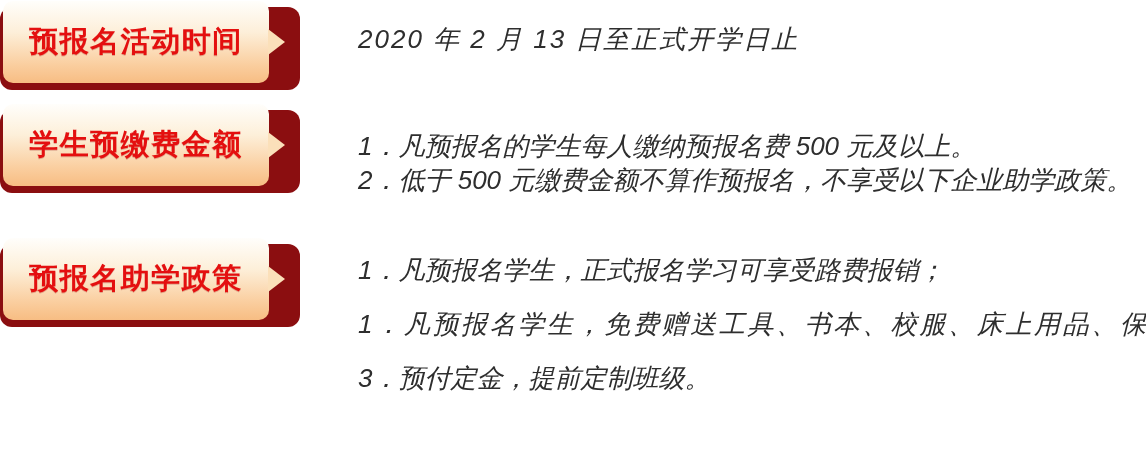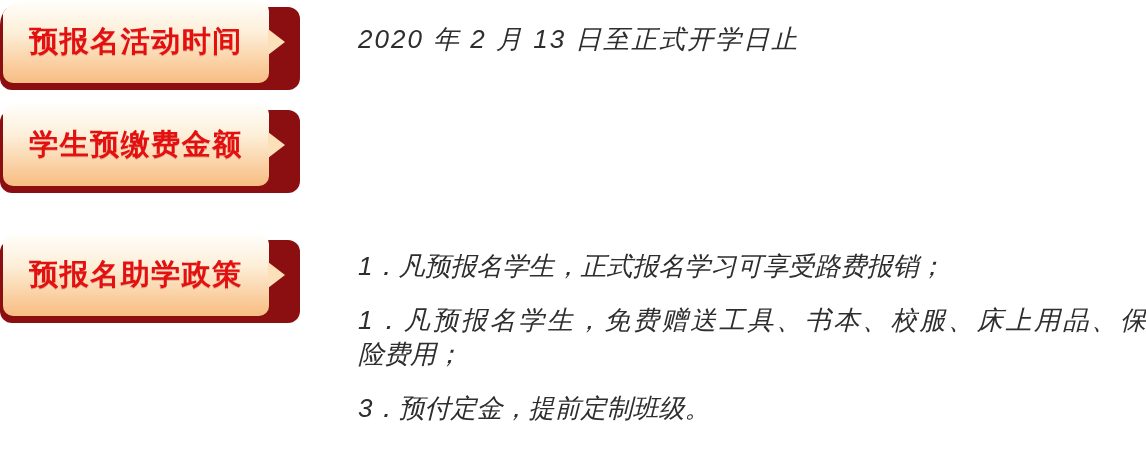--- a/index.html
+++ b/index.html
@@ -4,21 +4,20 @@
 <style>
   * { margin: 0; padding: 0; box-sizing: border-box; }
   html, body { background: #ffffff; }
   .page {
     position: relative;
     width: 1146px;
     height: 468px;
     background: #ffffff;
     overflow: hidden;
     font-family: "Liberation Sans", "DejaVu Sans", sans-serif;
-    border-radius: 25px;
   }
   .row { display: flex; align-items: flex-start; }
   .row-2 { margin-top: 13px; }
   .row-3 { margin-top: 40px; }
   .label-col { width: 358px; flex: none; }
 
   
   .badge { position: relative; width: 300px; height: 90px; }
   .badge-base {
     position: absolute; left: 0; top: 7px;
@@ -91,39 +90,46 @@
   <section class="row row-2">
     <div class="label-col">
       <div class="badge">
         <div class="badge-base"></div>
         <div class="badge-face">
           <span class="badge-text">学生预缴费金额</span>
         </div>
         <div class="badge-arrow"></div>
       </div>
     </div>
+    <div class="text-col">
+      <div class="item">
+        <div class="line">1．凡预报名的学生每人缴纳预报名费 500 元及以上。</div>
+      </div>
+      <div class="item">
+        <div class="line">2．低于 500 元缴费金额不算作预报名，不享受以下企业助学政策。</div>
+      </div>
+    </div>
   </section>
 
   <section class="row row-3">
     <div class="label-col">
       <div class="badge">
         <div class="badge-base"></div>
         <div class="badge-face">
           <span class="badge-text">预报名助学政策</span>
         </div>
         <div class="badge-arrow"></div>
       </div>
     </div>
     <div class="text-col">
       <div class="item">
         <div class="line">1．凡预报名学生，正式报名学习可享受路费报销；</div>
       </div>
       <div class="item">
         <div class="line justify">1．凡预报名学生，免费赠送工具、书本、校服、床上用品、保</div>
-        <div class="line">险费用；</div>
       </div>
       <div class="item">
         <div class="line">3．预付定金，提前定制班级。</div>
       </div>
     </div>
   </section>
 
 </main>
 
 </body></html>

